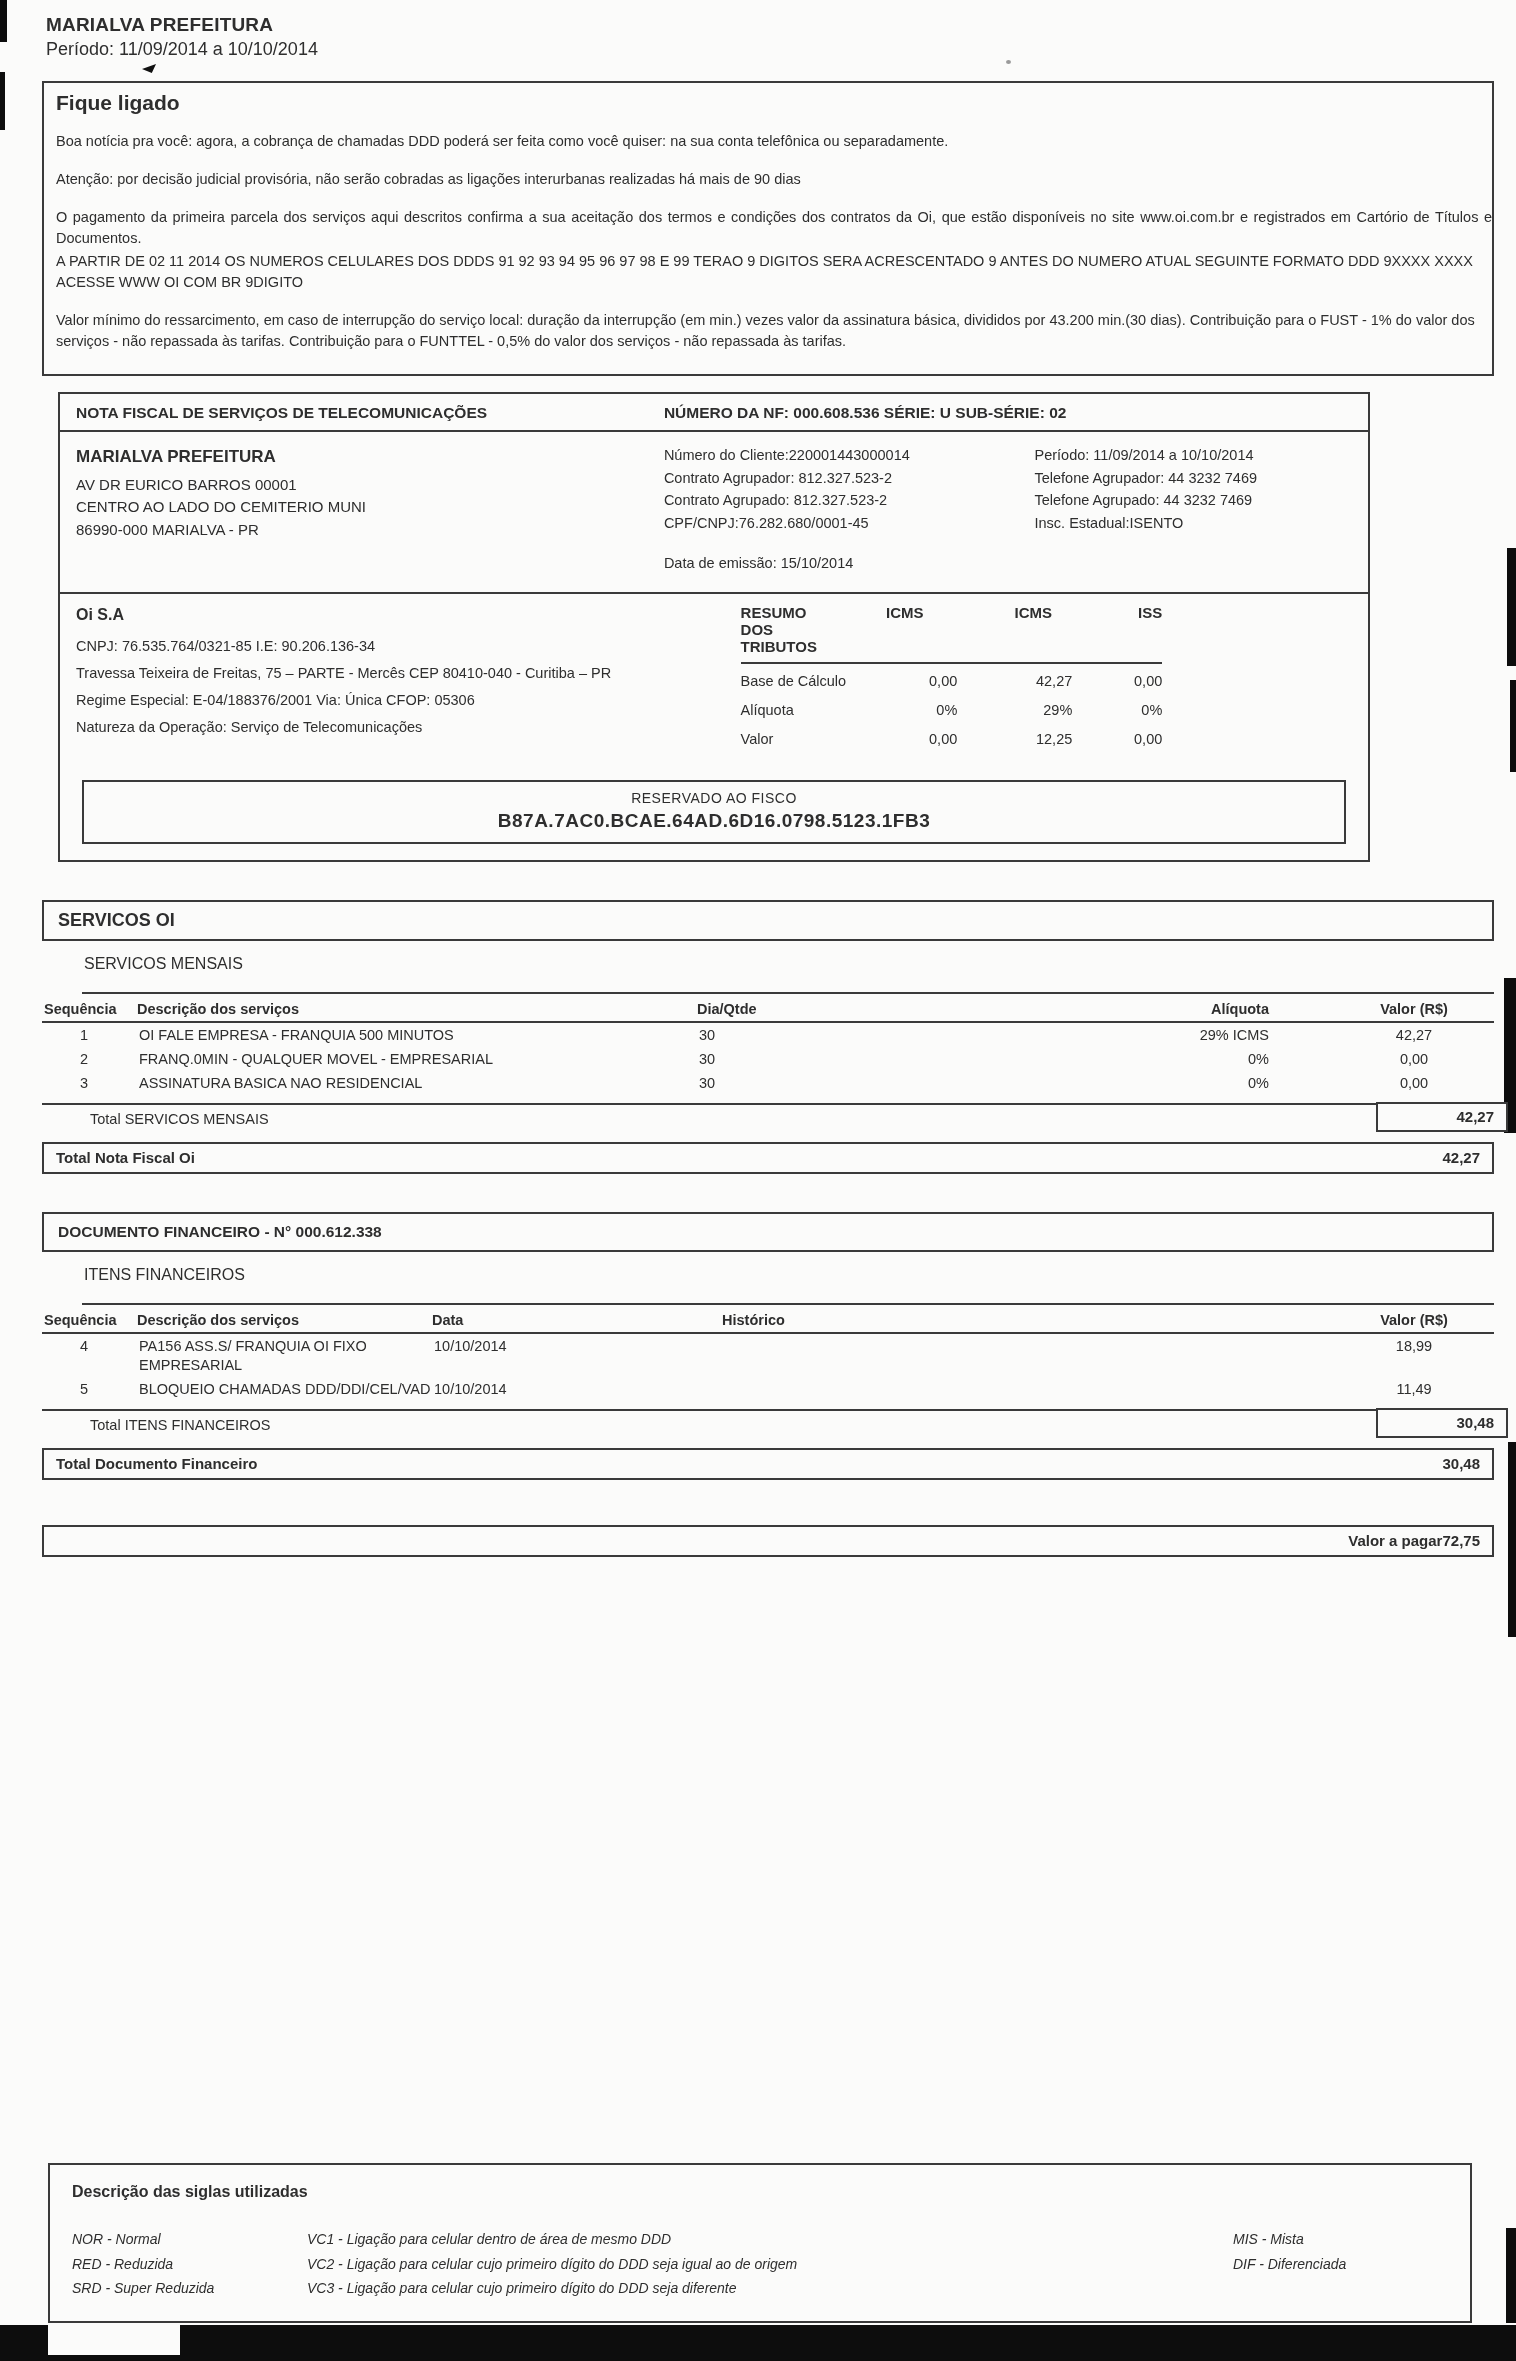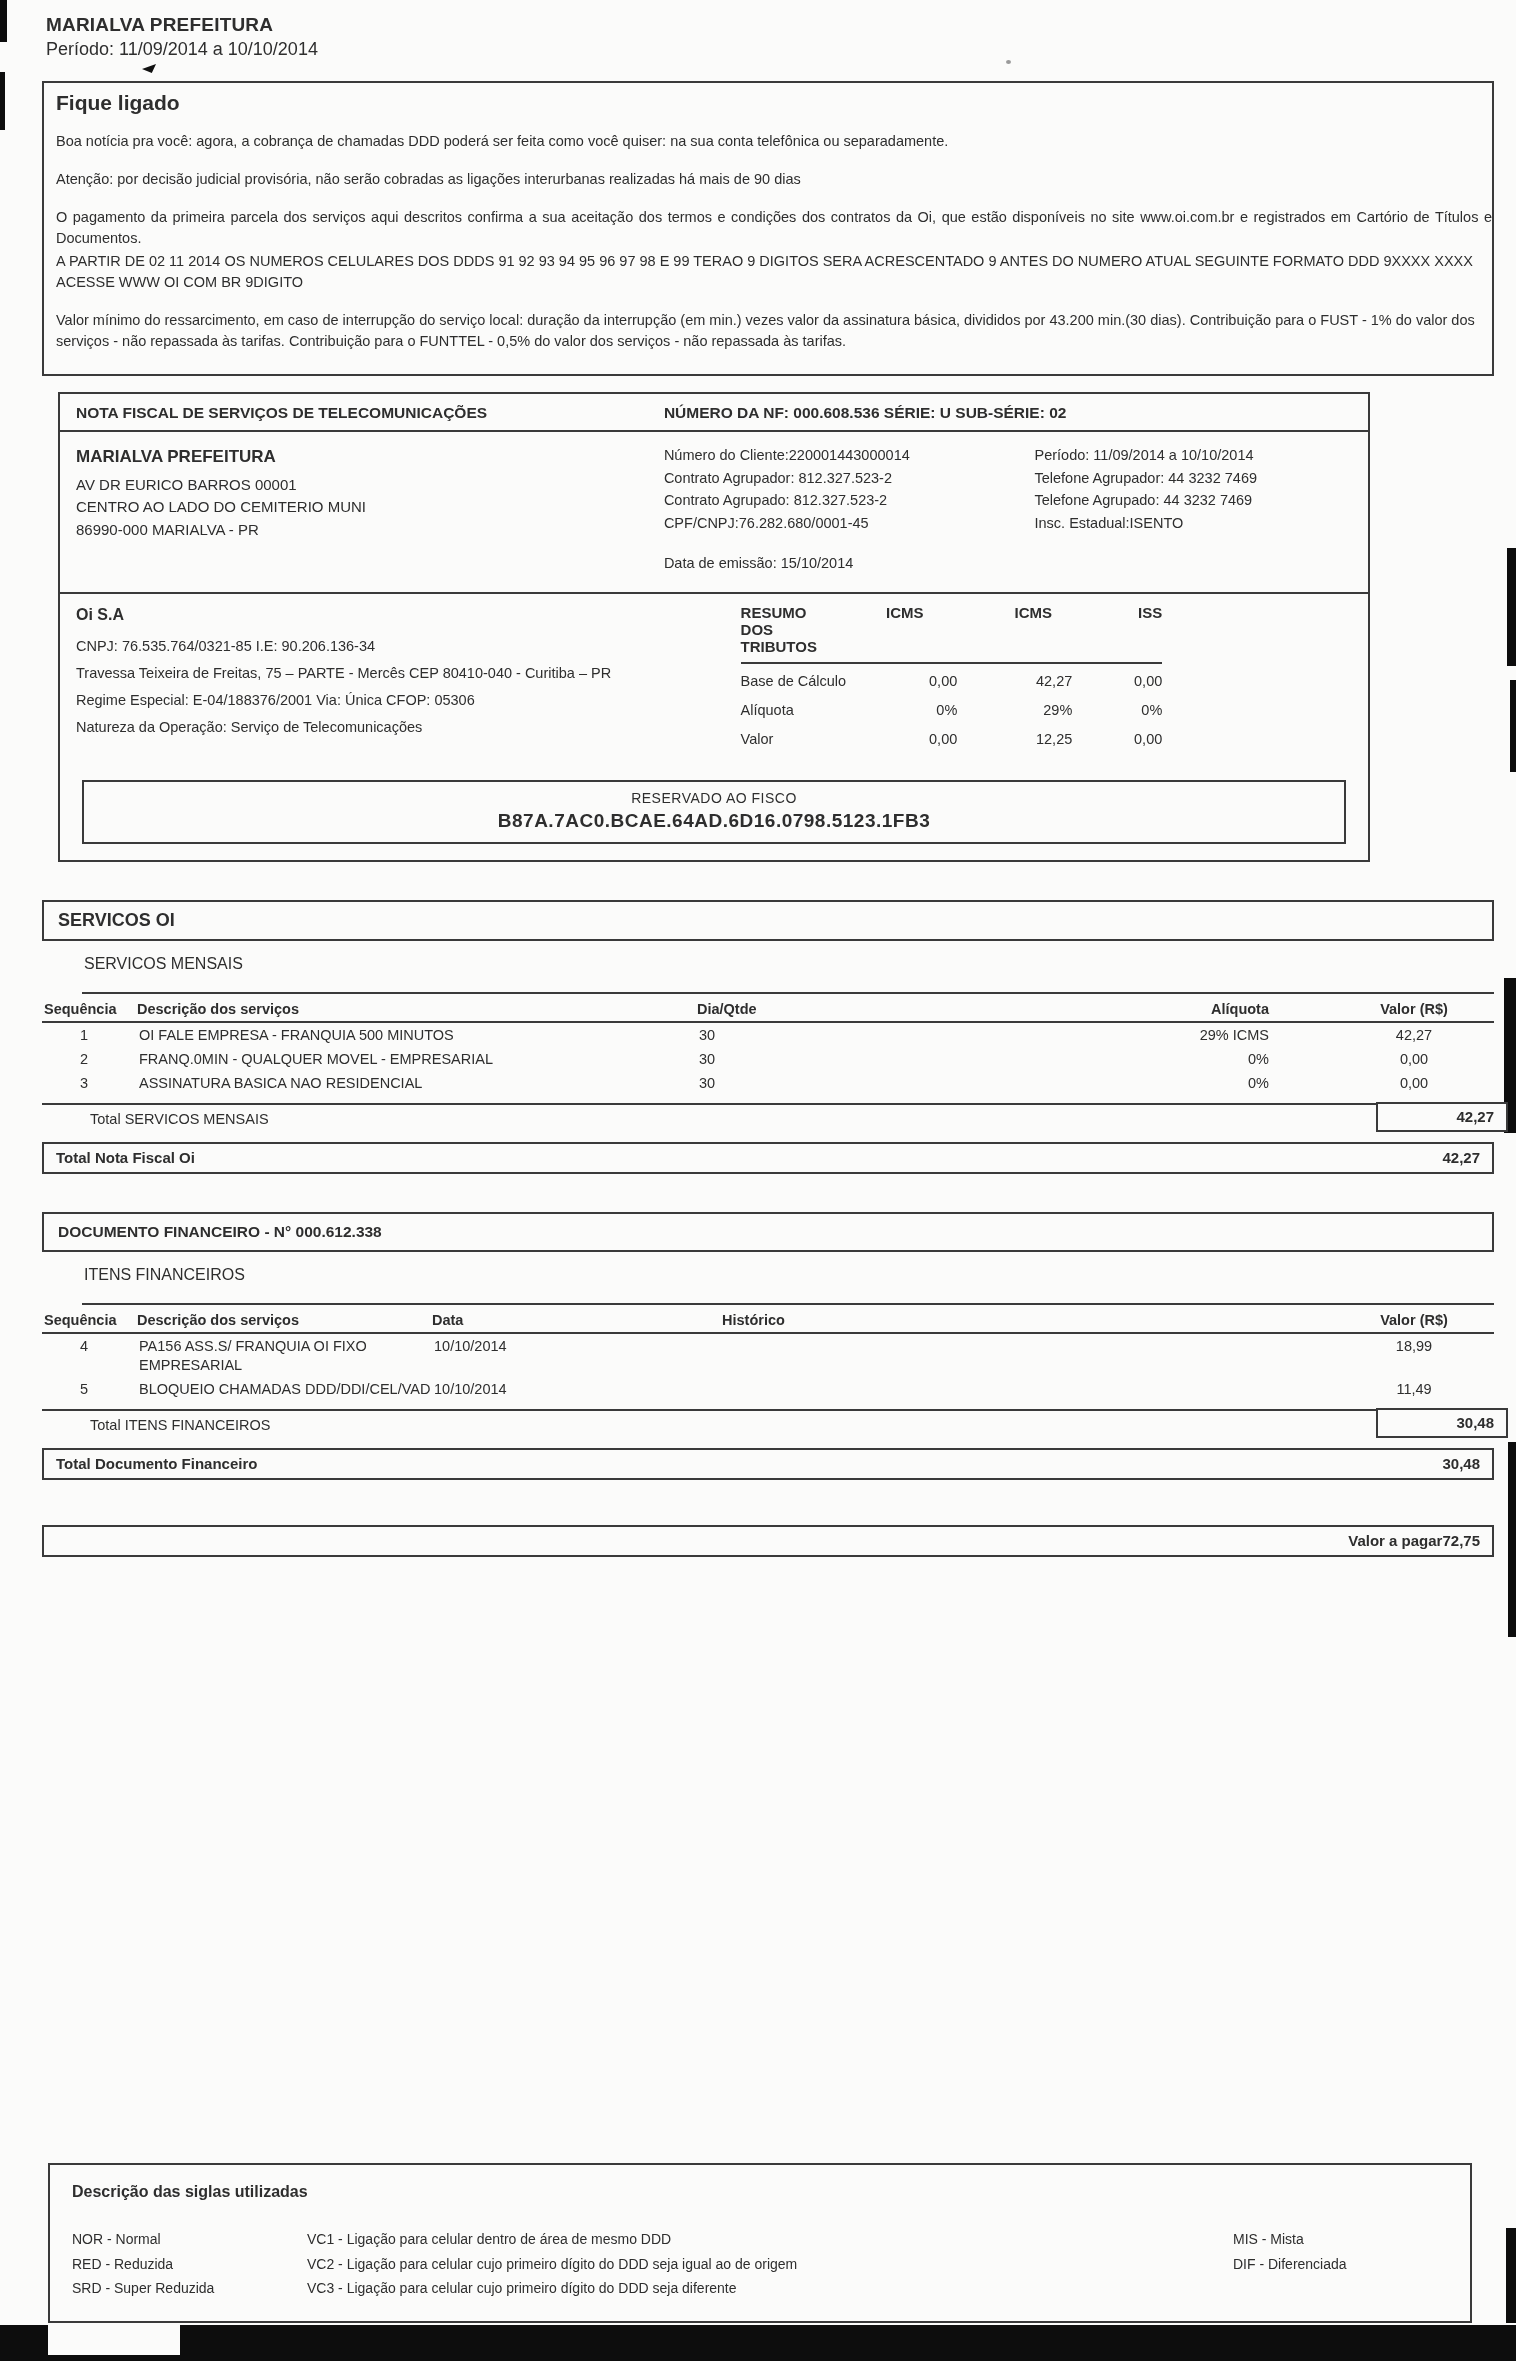--- a/index.html
+++ b/index.html
@@ -85,21 +85,21 @@
   .totalbox .lab{flex:1;}
 
   .pay{margin-top:45px;text-align:right;}
   .thanks{font-size:14.5px;margin:22px 0 0 4px;}
 
   
   .siglas{position:absolute;left:48px;top:2163px;width:1424px;box-sizing:border-box;
     padding:14px 22px 20px 22px;}
   .siglas h3{font-size:16px;font-weight:bold;margin:4px 0 26px 0;}
   .sig-cols{display:flex;font-size:14px;}
-  .sig-col div{line-height:1.75;}
+  .sig-col div{line-height:1.75;font-style:italic;}
   .sig-c1{width:235px;}
   .sig-c2{flex:1;}
   .sig-c3{width:215px;}
 
   
   .art{position:absolute;background:#0d0d0d;}
   .speck{position:absolute;background:#9a9a9a;border-radius:50%;}
   .bottombar{position:absolute;left:0;top:2325px;width:1516px;height:36px;background:#0d0d0d;}
   .bottomnotch{position:absolute;left:48px;top:2325px;width:132px;height:30px;background:#fbfbfa;}
 </style>

